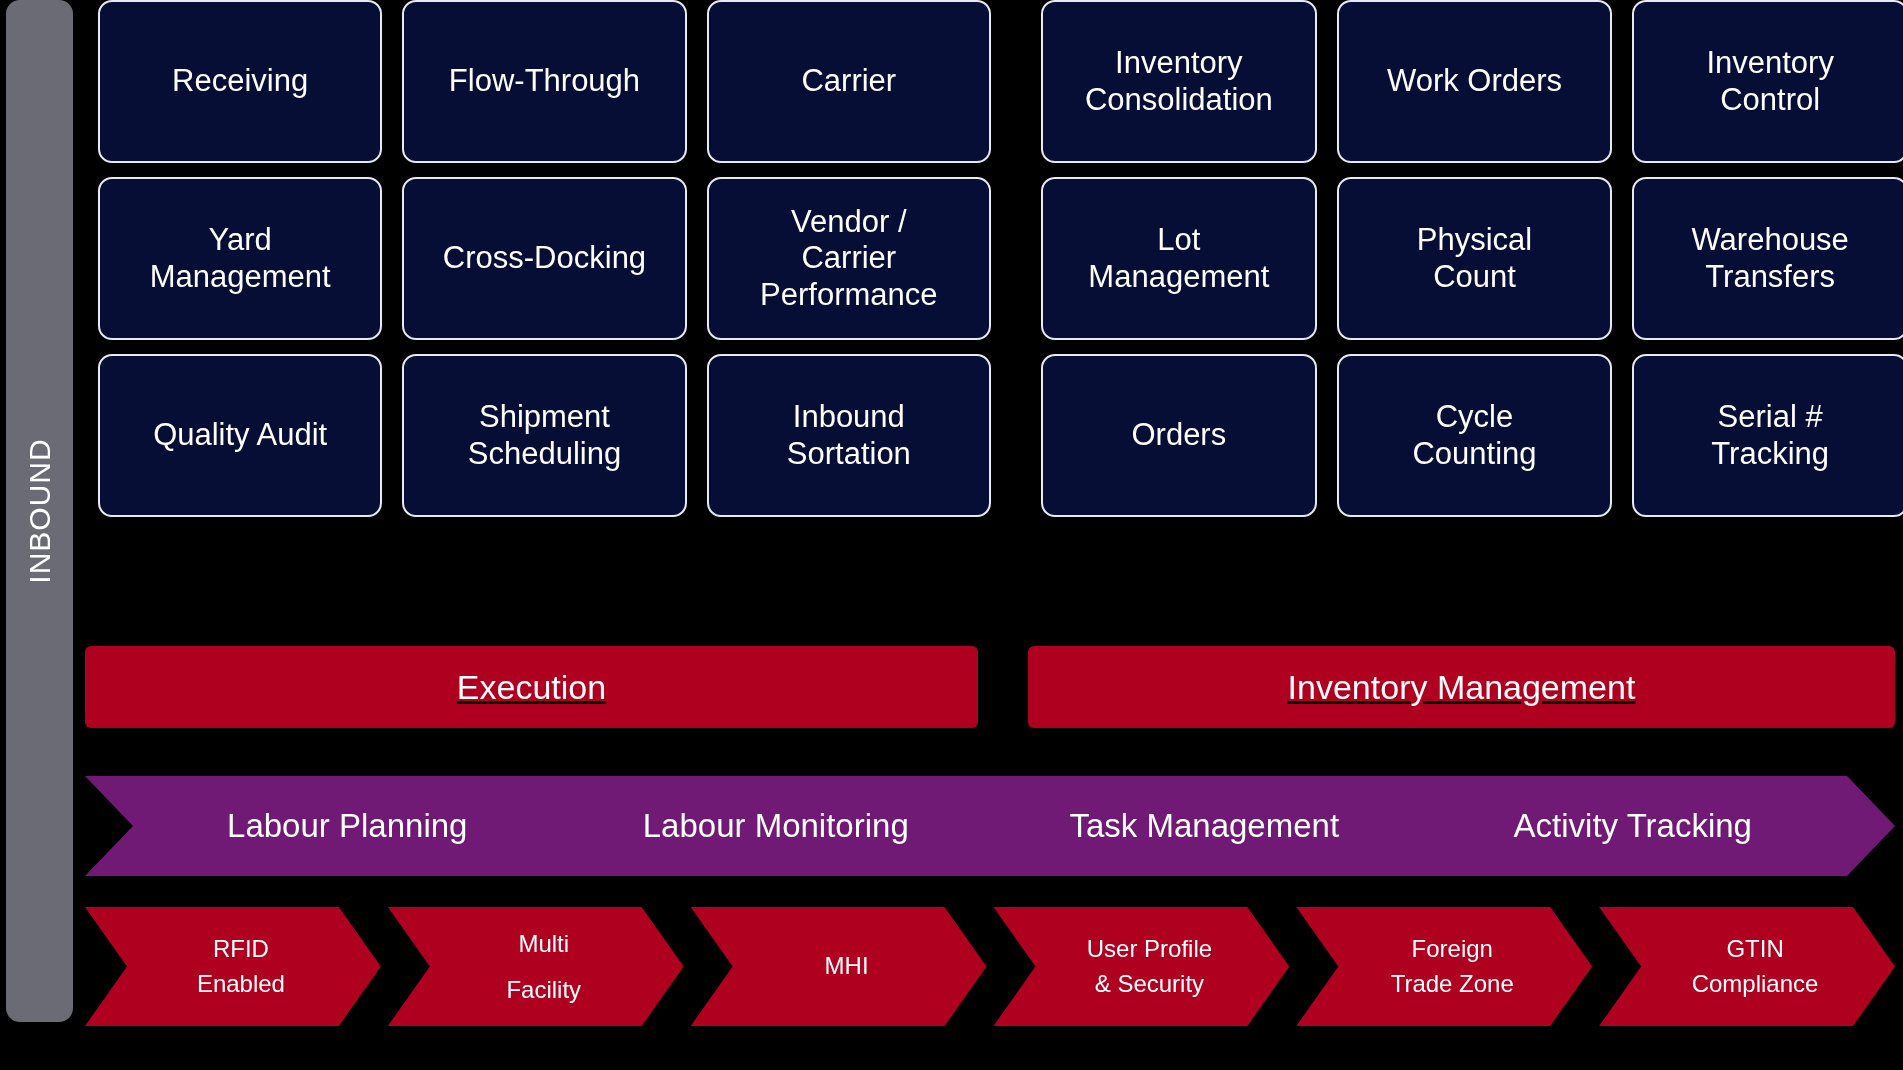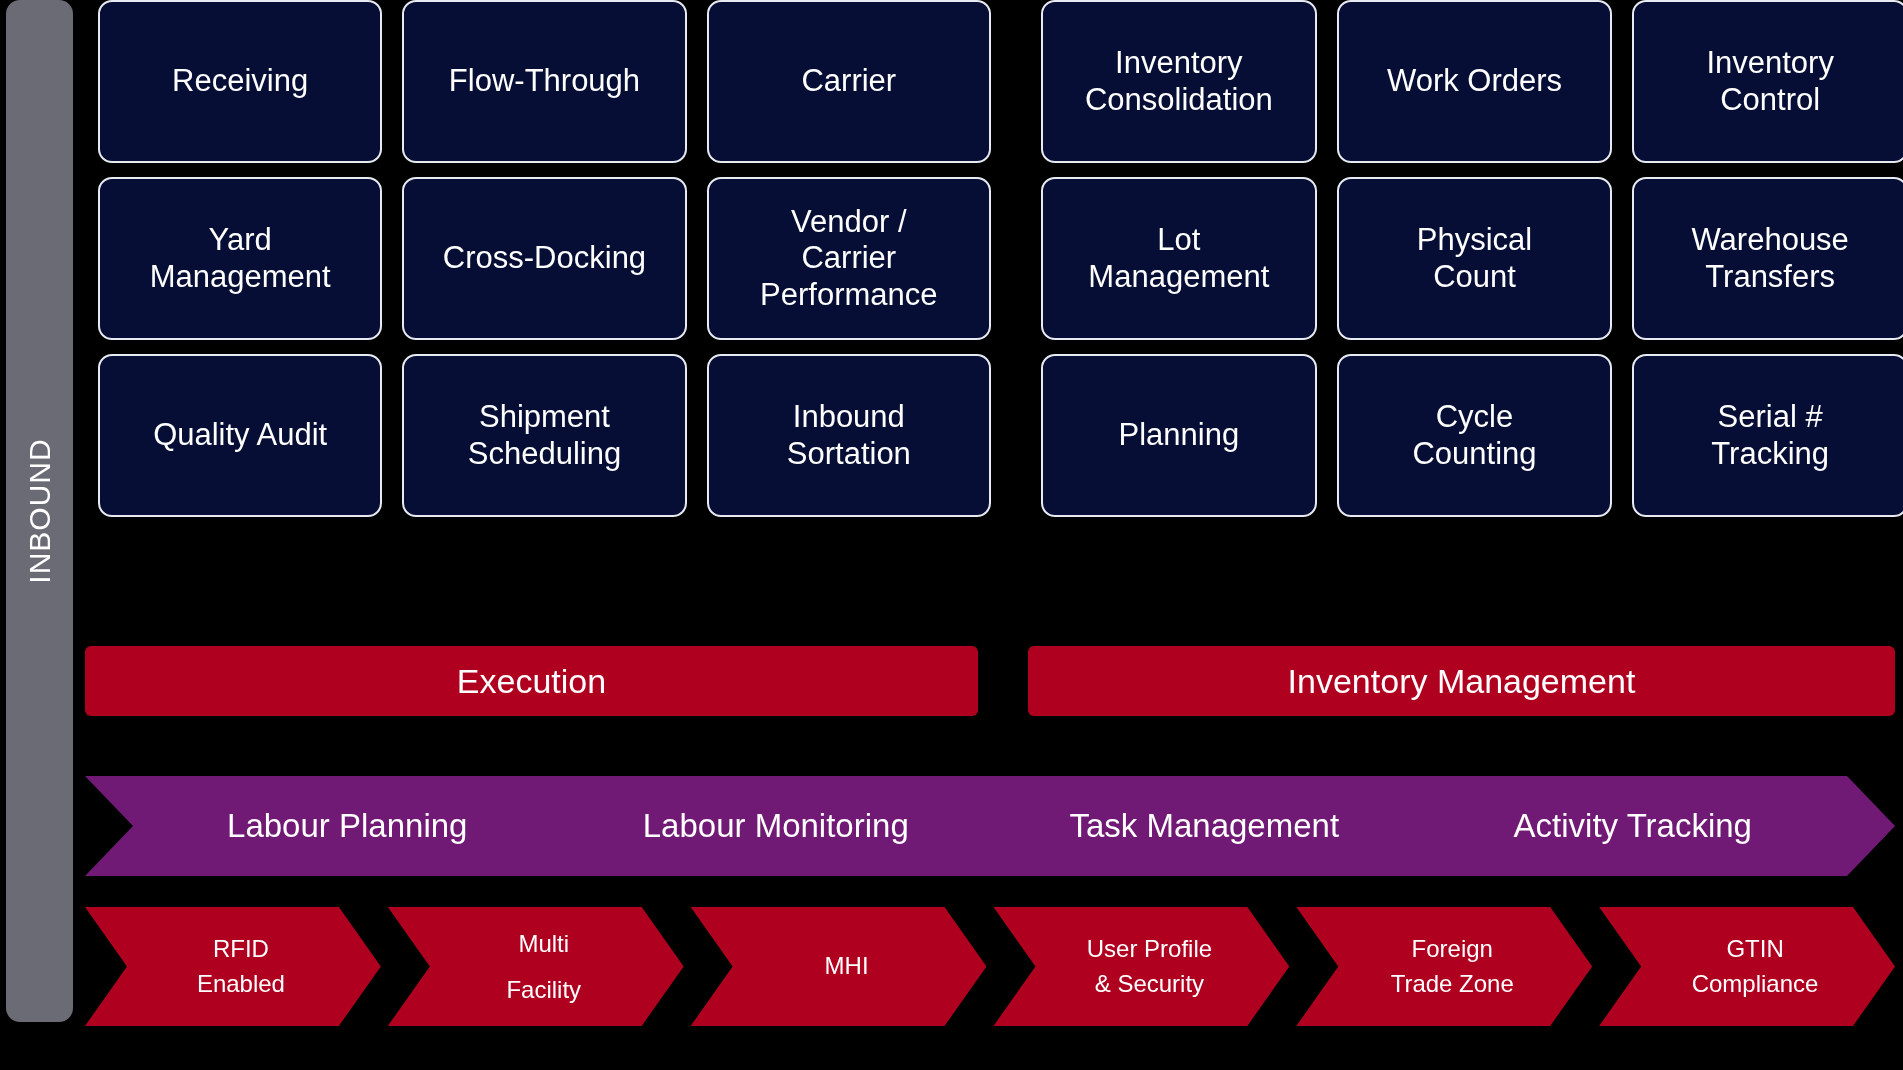--- a/index.html
+++ b/index.html
@@ -79,26 +79,27 @@
     color: #FFFFFF;
     font-size: 31px;
     line-height: 1.18;
     font-weight: 400;
     white-space: pre-line;
   }
 
   
   .section-bar {
     position: absolute;
-    height: 70px;
+    height: 82px;
     background: #B00020;
     border-radius: 6px;
     display: flex;
     align-items: center;
     justify-content: center;
+    text-decoration: underline;
   }
   .section-bar .bar-label {
     color: #FFFFFF;
     font-size: 34px;
     font-weight: 400;
   }
   .section-bar.execution-bar { left: 85px;  top: 646px; width: 893px; }
   .section-bar.inventory-bar { left: 1028px; top: 646px; width: 867px; }
 
   
@@ -231,21 +232,21 @@
           <span class="card-label">Physical
 Count</span>
         </div>
         <div class="card">
           <span class="card-label">Warehouse
 Transfers</span>
         </div>
       </div>
       <div class="card-row">
         <div class="card">
-          <span class="card-label">Planning</span>
+          <span class="card-label">Orders</span>
         </div>
         <div class="card">
           <span class="card-label">Cycle
 Counting</span>
         </div>
         <div class="card">
           <span class="card-label">Serial #
 Tracking</span>
         </div>
       </div>

